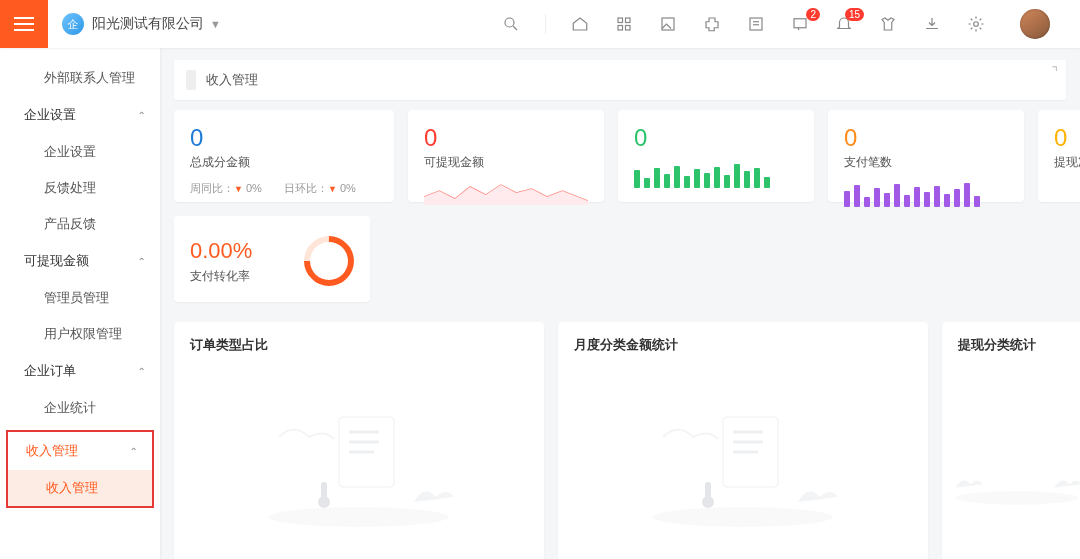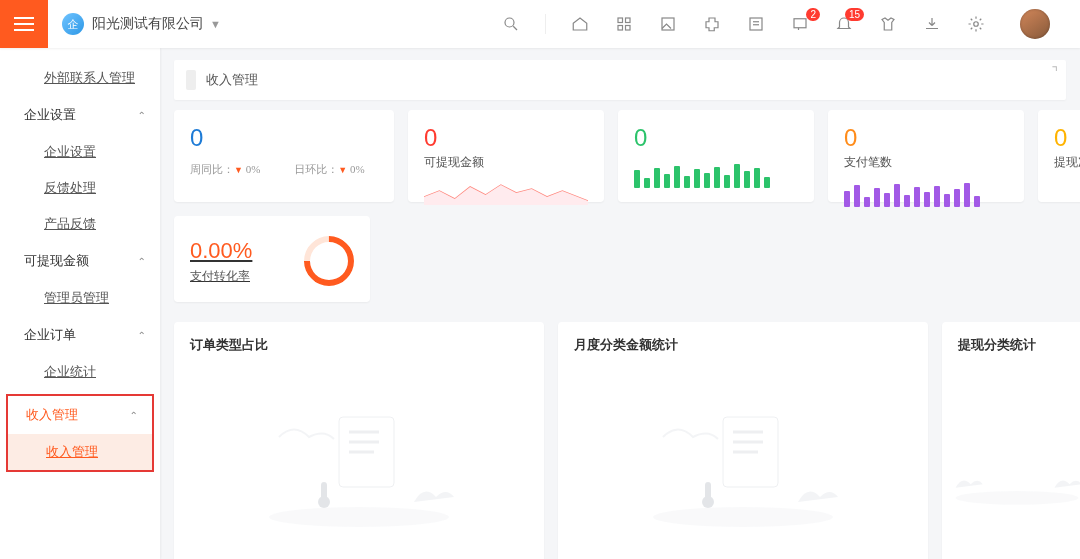--- a/index.html
+++ b/index.html
@@ -16,44 +16,44 @@
   .top-icons { display:flex; align-items:center; gap:24px; color:#888; }
   .top-icons .ticon { width:20px; height:20px; display:flex; align-items:center; justify-content:center; cursor:pointer; position:relative; }
   .top-icons .sep { width:1px; height:20px; background:#eee; }
   .badge { position:absolute; top:-6px; right:-10px; background:#ff3b30; color:#fff; border-radius:8px; padding:0 4px; font-size:10px; line-height:13px; min-width:13px; text-align:center;}
   .avatar { width:30px;height:30px;border-radius:50%; background:linear-gradient(145deg,#d3875a,#86593a); margin-left:10px; cursor:pointer; box-shadow: inset 0 0 3px rgba(0,0,0,0.3);}
   .layout { display:flex; height: calc(559px - 48px); }
   .sidebar { width: 160px; background:#fff; padding: 12px 0 0 0; box-shadow: 1px 0 2px rgba(0,0,0,0.05); overflow:hidden; }
   .sb-head { display:flex; align-items:center; padding: 4px 14px 10px; font-size:14px; color:#333; gap:8px;}
   .sb-group { font-size:13px; color:#333; padding: 10px 14px 10px 24px; display:flex; align-items:center; justify-content:space-between; cursor:pointer;}
   .sb-group .arrow { font-size:10px; color:#888; }
-  .sb-item { font-size:13px; color:#555; padding: 9px 14px 9px 44px; cursor:pointer;text-decoration:underline; }
+  .sb-item { font-size:13px; color:#555; padding: 9px 14px 9px 44px; cursor:pointer; }
   .sb-highlight-box { border: 2px solid #e53935; margin: 4px 6px 0 6px; }
   .sb-group.active-group { color:#ff5a1f; }
   .sb-item.active { background:#fdece4; color:#ff5a1f; }
   .main { flex:1; overflow:hidden; }
   .crumb-bar { margin: 12px 14px 10px 14px; background:#fff; border-radius:2px; height:40px; display:flex; align-items:center; padding: 0 12px; box-shadow: 0 1px 2px rgba(0,0,0,0.04); font-size:13px; color:#555; position:relative;}
   .crumb-bar .tab-strip { width:10px; height:20px; background:#eee; margin-right:10px; border-radius:2px;}
   .crumb-bar .closer { position:absolute; right:8px; top:4px; color:#bbb; font-size:14px; cursor:pointer;}
   .scroll-x { overflow-x:auto; overflow-y:auto; height: calc(100% - 62px); padding: 0 0 20px 14px;}
   .cards-row { display:flex; gap:14px; }
   .card { background:#fff; border-radius:4px; padding: 14px 16px 10px 16px; box-shadow: 0 1px 2px rgba(0,0,0,0.05); }
   .stat-card { width: 196px; height: 92px; flex-shrink:0;}
   .stat-val { font-size:24px; font-weight:400; }
   .stat-label { font-size:12px; color:#555; margin-top:2px; }
   .stat-card.wide { width: 220px; }
-  .stat-foot { display:flex; gap:34px; font-size:11px; color:#999; margin-top:10px; align-items:center;font-family:Liberation Serif, serif;}
+  .stat-foot { display:flex; gap:22px; font-size:11px; color:#999; margin-top:10px; align-items:center;}
   .down-tri { color:#ff5a1f; font-size:9px;}
   .sparkline { height: 28px; display:flex; align-items:flex-end; gap:4px; margin-top:8px;}
   .sparkline .bar { width:6px; border-radius:1px; }
   .sparkline .bar.green { background:#2cc36b; }
   .sparkline .bar.purple { background:#a259e6; }
   .spark-area { width:100%; height:28px; margin-top:6px;}
   .row2 { margin-top: 14px; display:flex; gap:14px; }
-  .rate-card { width: 196px; height:86px; display:flex; align-items:center; justify-content:space-between;text-decoration:underline;}
+  .rate-card { width: 196px; height:86px; display:flex; align-items:center; justify-content:space-between;}
   .rate-val { font-size:22px; color:#ff5a1f; }
   .rate-label { font-size:12px; color:#555; margin-top:4px;}
   .ring { width:50px; height:50px; border-radius:50%; border: 6px solid #ff5a1f; border-top-color:#ffe5d8; transform: rotate(-45deg);}
   .panel-row { display:flex; gap:14px; margin-top: 20px; }
   .panel { background:#fff; border-radius:4px; padding: 14px 16px; box-shadow: 0 1px 2px rgba(0,0,0,0.05); width: 370px; flex-shrink:0; height: 240px; position:relative;}
   .panel-title { font-size:13px; color:#333; font-weight:600; }
   .empty-illustration { position:absolute; inset:0; top:30px; opacity:0.35; display:flex; align-items:center; justify-content:center;}
   svg.icon { width:18px; height:18px; stroke:#888; fill:none; stroke-width:1.6; }
 </style>
 </head>
@@ -150,20 +150,21 @@
         <span class="arrow">⌃</span>
     </div>
     <div class="sb-item">企业设置</div>
     <div class="sb-item">反馈处理</div>
     <div class="sb-item">产品反馈</div>
     <div class="sb-group">
       <span>可提现金额</span>
         <span class="arrow">⌃</span>
     </div>
     <div class="sb-item">管理员管理</div>
+    <div class="sb-item">用户权限管理</div>
     <div class="sb-group">
       <span>企业订单</span>
         <span class="arrow">⌃</span>
     </div>
     <div class="sb-item">企业统计</div>
     <div class="sb-highlight-box">
       <div class="sb-group active-group" style="padding-left:18px">
         <span>收入管理</span>
           <span class="arrow">⌃</span>
       </div>
@@ -176,20 +177,21 @@
       <div class="tab-strip"></div>
       <span>收入管理</span>
       <span class="closer">⌝</span>
     </div>
 
     <div class="scroll-x">
       <div class="cards-row">
 
         <div class="card stat-card wide">
           <div class="stat-val" style="color:#1e7bd6">0</div>
+          <div class="stat-label">总成分金额</div>
           <div class="stat-foot">
             <span><span>周同比：</span><span class="down-tri">▼</span> <span>0%</span></span>
             <span><span>日环比：</span><span class="down-tri">▼</span> <span>0%</span></span>
           </div>
         </div>
 
         <div class="card stat-card">
           <div class="stat-val" style="color:#ff3b30">0</div>
           <div class="stat-label">可提现金额</div>
           <svg class="spark-area" viewBox="0 0 160 28" preserveAspectRatio="none">

